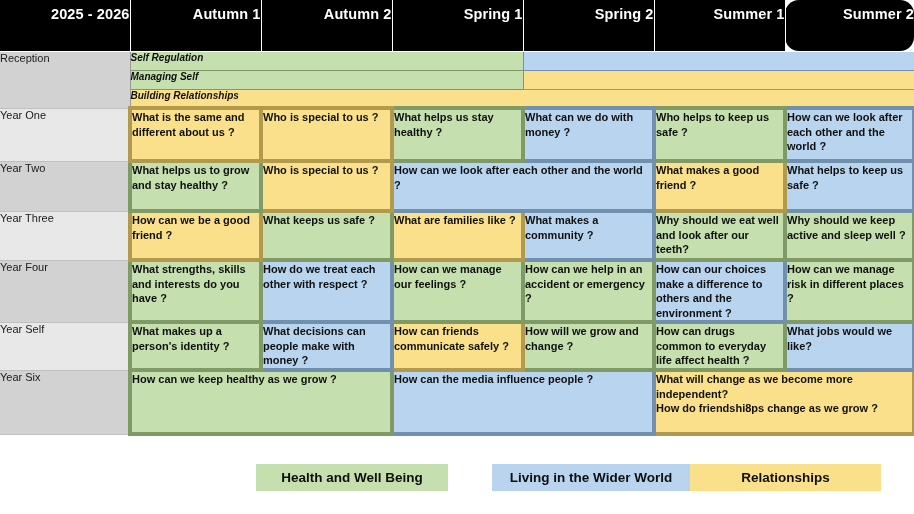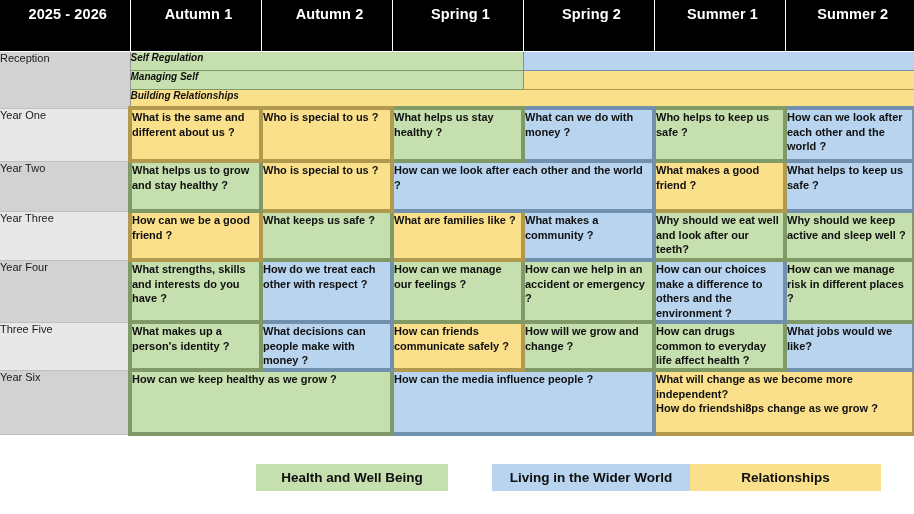--- a/index.html
+++ b/index.html
@@ -33,29 +33,29 @@
     padding: 0;
     margin: 0;
   }
 
   
   tr.header-row th {
     background: #000000;
     color: #ffffff;
     font-size: 14.5px;
     font-weight: bold;
-    text-align: center;
+    text-align: right;
     padding: 6px 0 0 6px;
     height: 51px;
     border-right: 1px solid #ffffff;
     border-bottom: 1px solid #ffffff;
     box-sizing: border-box;
     letter-spacing: 0.1px;
   }
-  tr.header-row th.last { border-right: none; }
+  tr.header-row th.last { border-right: none; border-radius: 14px; }
 
   
   td.year-label {
     background: #d2d2d2;
     font-size: 11px;
     color: #1a1a1a;
     font-weight: normal;
     padding: 7px 0 0 7px;
     border-right: 1px solid #9a9a9a;
     border-bottom: 1px solid #c0c0c0;
@@ -189,21 +189,21 @@
       <td class="year-label">Year Four</td>
       <td class="cell green">What strengths, skills and interests do you have ?</td>
       <td class="cell blue">How do we treat each other with respect ?</td>
       <td class="cell green">How can we manage our feelings ?</td>
       <td class="cell green">How can we help in an accident or emergency ?</td>
       <td class="cell blue">How can our choices make a difference to others and the environment ?</td>
       <td class="cell green">How can we manage risk in different places ?</td>
     </tr>
 
     <tr style="height:48px">
-      <td class="year-label alt">Three Five</td>
+      <td class="year-label alt">Year Self</td>
       <td class="cell green">What makes up a person's identity ?</td>
       <td class="cell blue">What decisions can people make with money ?</td>
       <td class="cell yellow">How can friends communicate safely ?</td>
       <td class="cell green">How will we grow and change ?</td>
       <td class="cell green">How can drugs common to everyday life affect health ?</td>
       <td class="cell blue">What jobs would we like?</td>
     </tr>
 
     <tr style="height:64px">
       <td class="year-label">Year Six</td>

